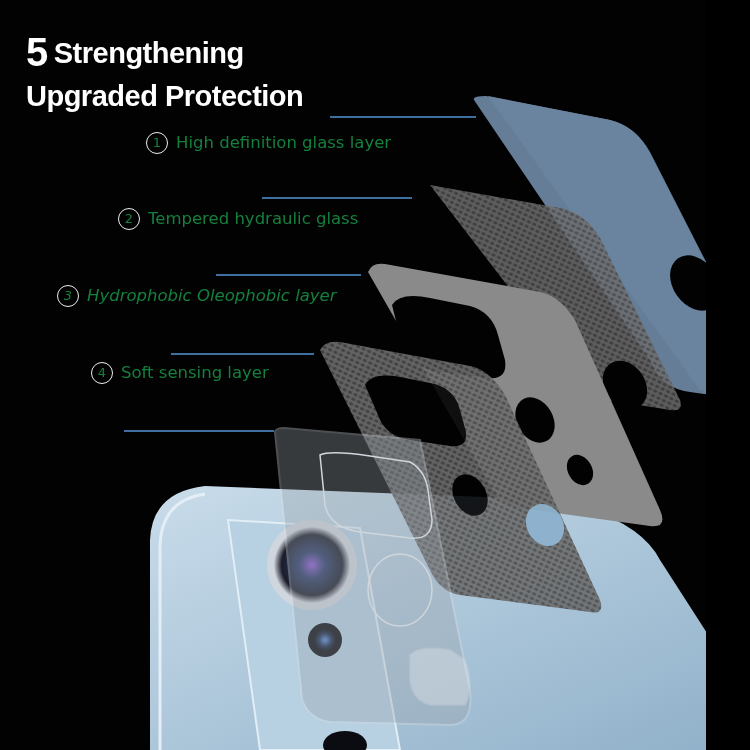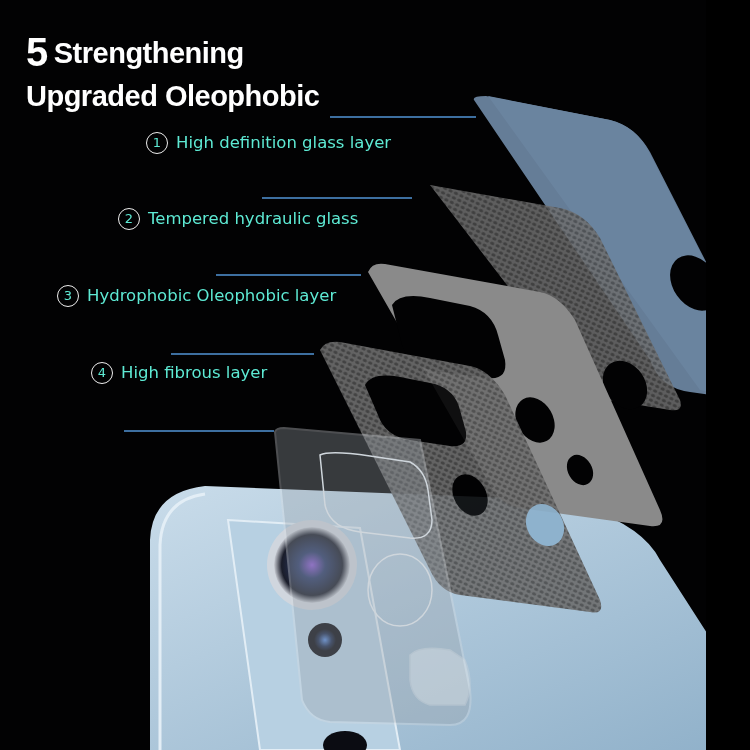--- a/index.html
+++ b/index.html
@@ -1,21 +1,21 @@
 <!DOCTYPE html>
 <html><head>
 <meta charset="utf-8">
 <style>
   html,body{margin:0;padding:0;background:#000;}
   .canvas{position:relative;width:706px;height:750px;overflow:hidden;background:#020203;font-family:"Liberation Sans",sans-serif;color:#fff;}
   .title{position:absolute;left:26px;font-weight:bold;color:#fff;letter-spacing:-0.5px;}
   .t1{top:30px;font-size:29px;}
   .t1 .num{font-size:40px;vertical-align:-3px;margin-right:6px;}
   .t2{top:80px;font-size:29px;}
-  .label{position:absolute;font-family:"DejaVu Sans",sans-serif;font-size:16.5px;color:#5eead4;white-space:nowrap;}
+  .label{position:absolute;font-family:"DejaVu Sans",sans-serif;font-size:16.5px;color:#15803d;white-space:nowrap;}
   .label .n{display:inline-block;width:20px;height:20px;border:1.6px solid #eee;border-radius:50%;font-size:13px;line-height:20px;text-align:center;margin-right:8px;vertical-align:1px;box-sizing:content-box;}
   .line{position:absolute;height:2px;background:#3d6fa0;}
   svg.art{position:absolute;left:0;top:0;}
 </style>
 </head>
 <body>
 
 <div class="canvas">
 
   <svg class="art" width="750" height="750" viewBox="0 0 750 750">
@@ -81,33 +81,33 @@
       <path d="M275,432 Q276,428 284,428 L420,440 L470,690 Q474,725 450,725 L330,722 Q310,720 302,700 Z" fill="#9aa2aa" opacity="0.35" stroke="#d8dde2" stroke-width="2"></path>
       <path d="M320,455 Q330,450 370,456 L410,462 Q425,470 428,490 L432,520 Q432,540 410,538 L360,532 Q330,528 325,505 Z" fill="none" stroke="#cfd6dc" stroke-width="1.5"></path>
       <ellipse cx="400" cy="590" rx="32" ry="36" fill="none" stroke="#cfd6dc" stroke-width="1.5"></ellipse>
       <path d="M410,655 Q420,645 450,650 L465,660 Q475,685 465,705 L430,705 Q412,700 410,680 Z" fill="#e0e6ea" opacity="0.4" stroke="#cfd6dc" stroke-width="1.5"></path>
     </g>
   </svg>
 
   <div class="title t1">
     <span class="num">5</span><span>Strengthening</span>
   </div>
-  <div class="title t2">Upgraded Oleophobic</div>
+  <div class="title t2">Upgraded Protection</div>
 
   <div class="line" style="left:330px;top:116px;width:146px;"></div>
   <div class="line" style="left:262px;top:197px;width:150px;"></div>
   <div class="line" style="left:216px;top:274px;width:145px;"></div>
   <div class="line" style="left:171px;top:353px;width:143px;"></div>
   <div class="line" style="left:124px;top:430px;width:150px;"></div>
 
   <div class="label" style="left:146px;top:132px;">
     <span class="n">1</span><span>High definition glass layer</span>
   </div>
   <div class="label" style="left:118px;top:208px;">
     <span class="n">2</span><span>Tempered hydraulic glass</span>
   </div>
-  <div class="label" style="left:57px;top:285px;">
+  <div class="label" style="left:57px;top:285px;font-style:italic;">
     <span class="n">3</span><span>Hydrophobic Oleophobic layer</span>
   </div>
   <div class="label" style="left:91px;top:362px;">
-    <span class="n">4</span><span>High fibrous layer</span>
+    <span class="n">4</span><span>Soft sensing layer</span>
   </div>
 </div>
 
 </body></html>

